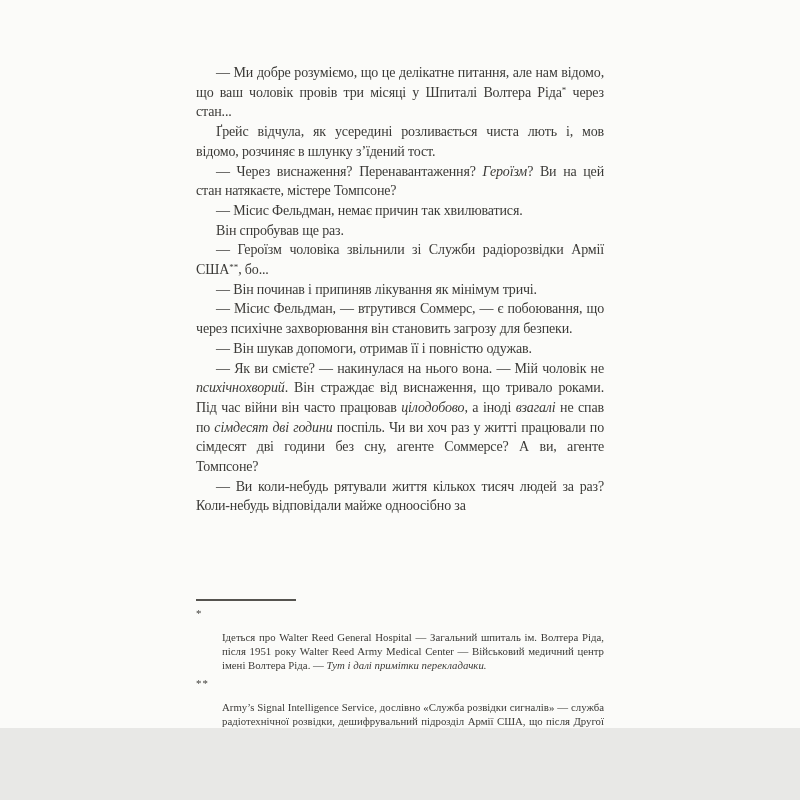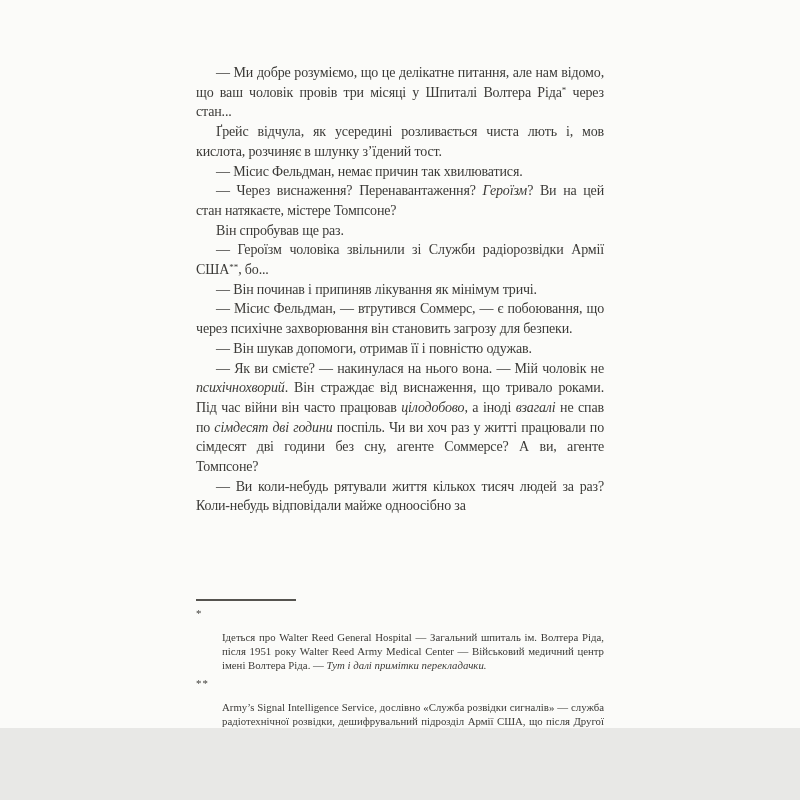--- a/index.html
+++ b/index.html
@@ -52,23 +52,23 @@
     font-size:12.5px;
   }
 </style>
 </head>
 <body>
 
 <div class="page">
 
   <main class="text-block">
     <p class="para"><span>— Ми добре розуміємо, що це делікатне питання, але нам відомо, що ваш чоловік провів три місяці у Шпиталі Волтера Ріда</span><sup class="fnref">*</sup><span> через стан...</span></p>
-    <p class="para"><span>Ґрейс відчула, як усередині розливається чиста лють і, мов кислота, розчиняє в шлунку з’їдений тост.</span></p>
+    <p class="para"><span>Ґрейс відчула, як усередині розливається чиста лють і, мов відомо, розчиняє в шлунку з’їдений тост.</span></p>
+    <p class="para"><span>— Через виснаження? Перенавантаження? </span><em class="it">Героїзм</em><span>? Ви на цей стан натякаєте, містере Томпсоне?</span></p>
     <p class="para"><span>— Місис Фельдман, немає причин так хвилюватися.</span></p>
-    <p class="para"><span>— Через виснаження? Перенавантаження? </span><em class="it">Героїзм</em><span>? Ви на цей стан натякаєте, містере Томпсоне?</span></p>
     <p class="para"><span>Він спробував ще раз.</span></p>
     <p class="para"><span>— Героїзм чоловіка звільнили зі Служби радіорозвідки Армії США</span><sup class="fnref">**</sup><span>, бо...</span></p>
     <p class="para"><span>— Він починав і припиняв лікування як мінімум тричі.</span></p>
     <p class="para"><span>— Місис Фельдман, — втрутився Соммерс, — є побоювання, що через психічне захворювання він становить загрозу для безпеки.</span></p>
     <p class="para"><span>— Він шукав допомоги, отримав її і повністю одужав.</span></p>
     <p class="para"><span>— Як ви смієте? — накинулася на нього вона. — Мій чоловік не </span><em class="it">психічнохворий</em><span>. Він страждає від виснаження, що тривало роками. Під час війни він часто працював </span><em class="it">цілодобово</em><span>, а іноді </span><em class="it">взагалі</em><span> не спав по </span><em class="it">сімдесят дві години</em><span> поспіль. Чи ви хоч раз у житті працювали по сімдесят дві години без сну, агенте Соммерсе? А ви, агенте Томпсоне?</span></p>
     <p class="para"><span>— Ви коли-небудь рятували життя кількох тисяч людей за раз? Коли-небудь відповідали майже одноосібно за</span></p>
   </main>
 
   <section class="footnotes">

